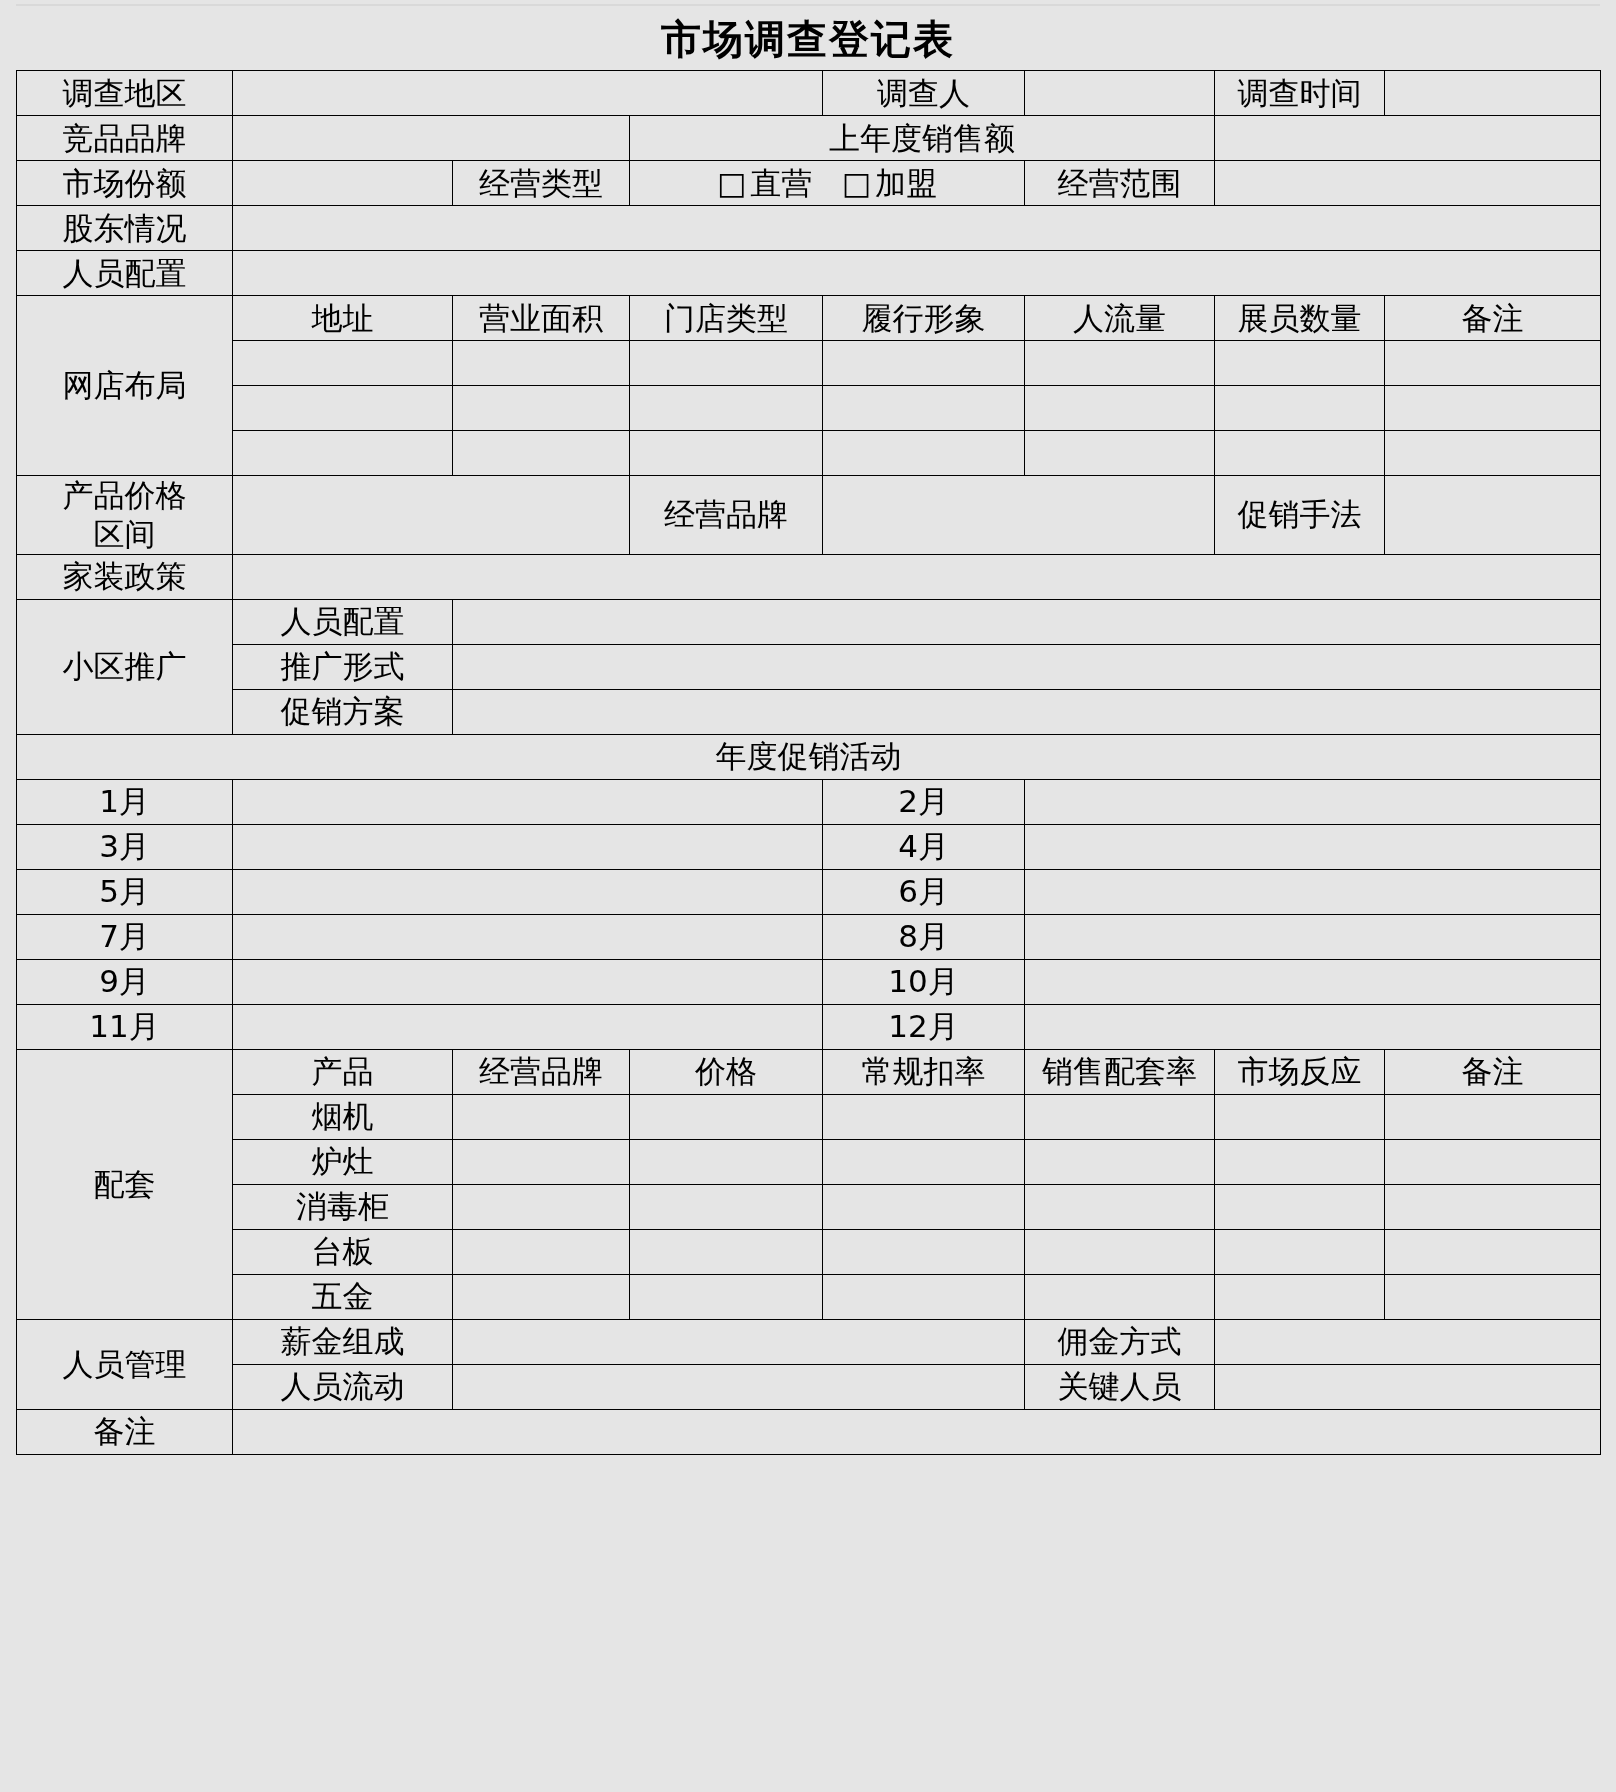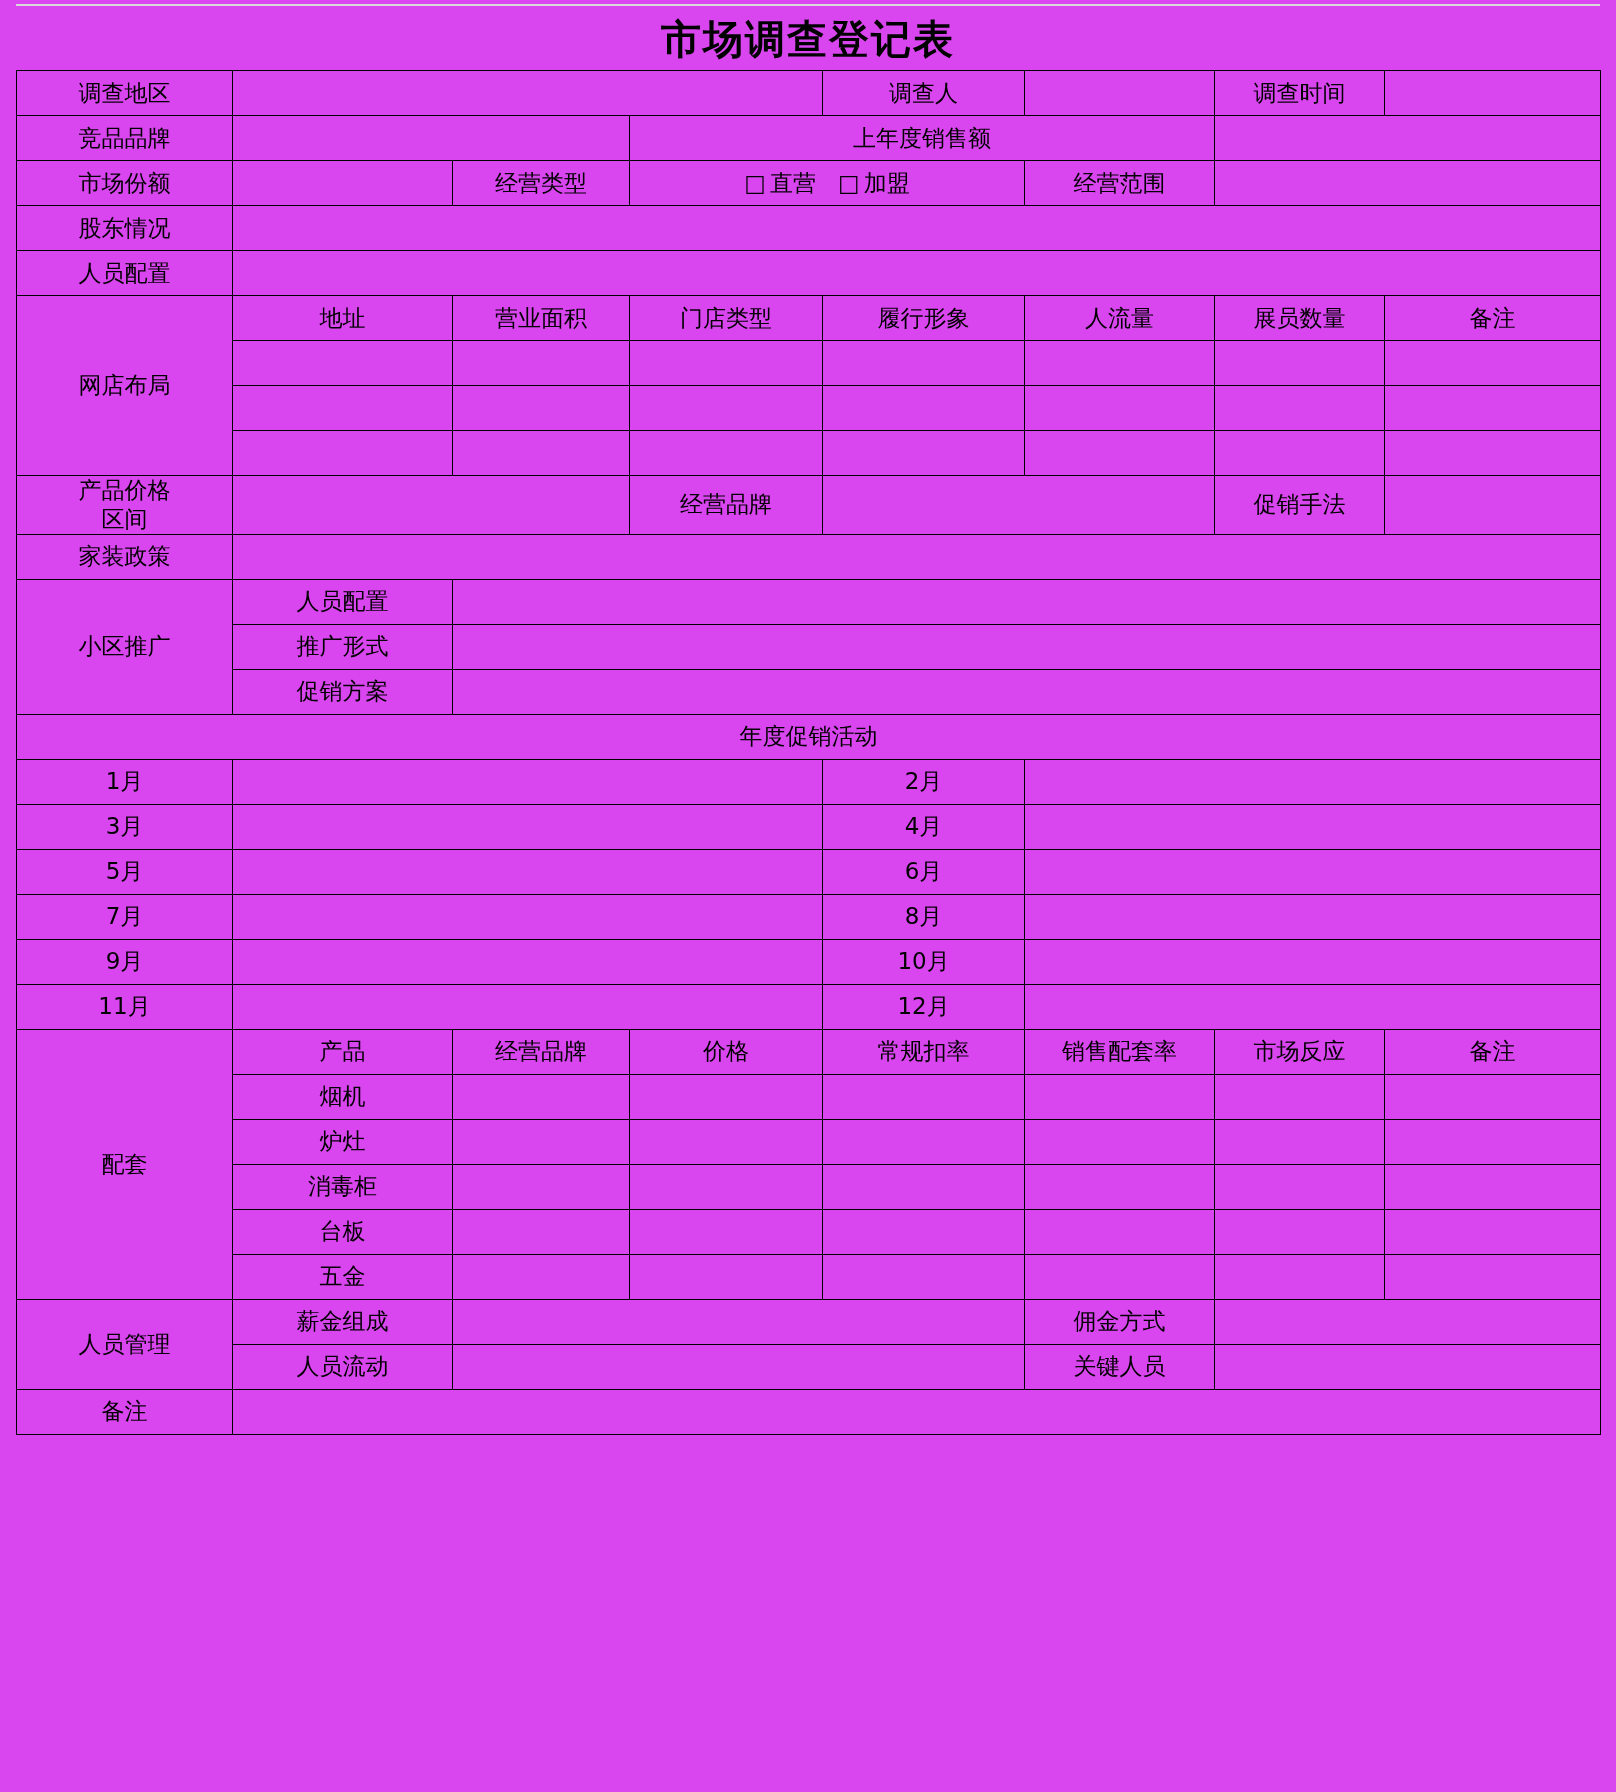--- a/index.html
+++ b/index.html
@@ -10,21 +10,21 @@
   }
   body {
     font-family: "DejaVu Sans", "Liberation Sans", sans-serif;
     color: #000000;
     -webkit-font-smoothing: none;
   }
   #page {
     width: 1616px;
     height: 1792px;
     position: relative;
-    background: #d946ef;
+    background: #e5e5e5;
     box-sizing: border-box;
     overflow: hidden;
   }
   .sheet {
     position: absolute;
     left: 16px;
     top: 4px;
     width: 1584px;
   }
   
@@ -35,21 +35,21 @@
     font-size: 40px;
     font-weight: bold;
     letter-spacing: 2px;
     border-top: 2px solid #d9d9d9;
     box-sizing: border-box;
   }
   table.grid {
     border-collapse: collapse;
     table-layout: fixed;
     width: 1584px;
-    font-size: 23px;
+    font-size: 31px;
   }
   table.grid td {
     border: 1.6px solid #000000;
     text-align: center;
     vertical-align: middle;
     padding: 0 2px;
     line-height: 1.25;
     height: 45px;
     box-sizing: border-box;
     overflow: hidden;

